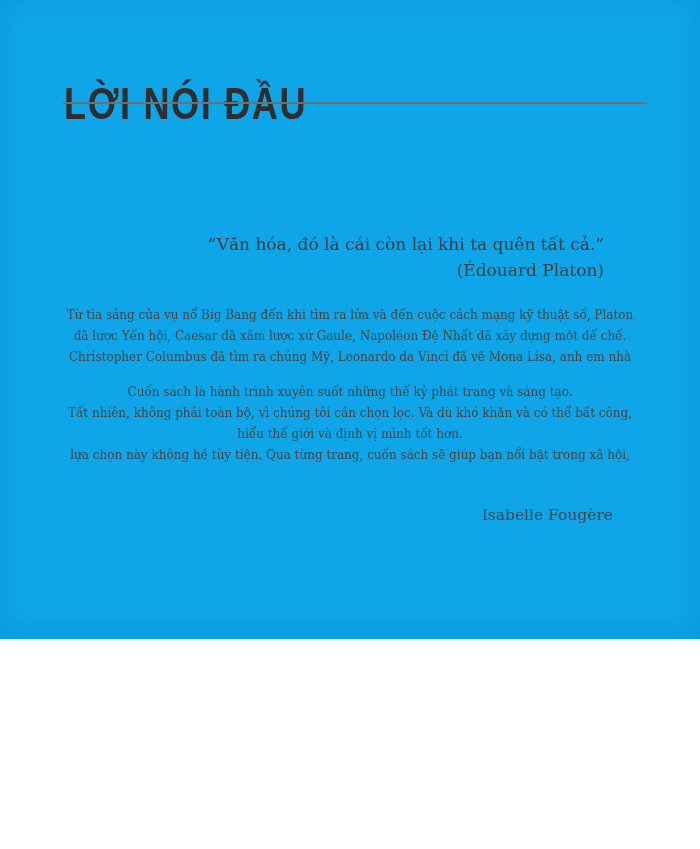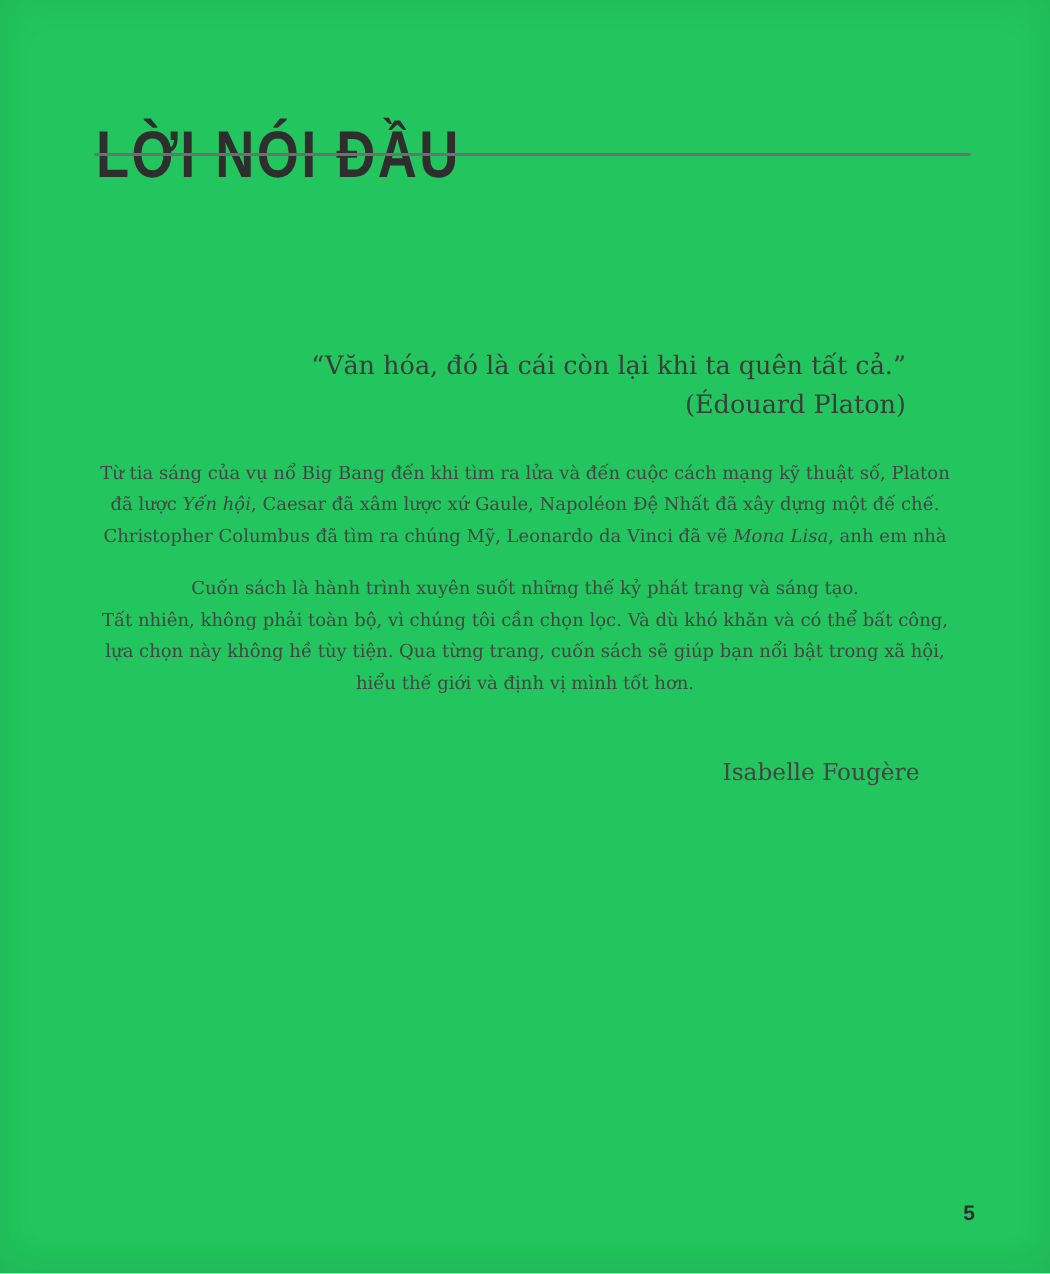--- a/index.html
+++ b/index.html
@@ -1,21 +1,21 @@
 <!DOCTYPE html>
 <html><head>
 <meta charset="utf-8">
 <style>
   html, body { margin: 0; padding: 0; background: #ffffff; }
 
   .page {
     position: relative;
     width: 700px;
-    height: 849px;
-    background: #22c55e;
+    height: 639px;
+    background: #0ea5e9;
     overflow: hidden;
     font-family: "DejaVu Serif", serif;
   }
 
   
   .page::after {
     content: "";
     position: absolute;
     inset: 0;
     pointer-events: none;
@@ -63,21 +63,21 @@
     top: 305px;
     text-align: center;
     font-size: 12px;
     line-height: 20.8px;
     color: #454545;
   }
 
   .paragraph { margin: 0; }
   .paragraph + .paragraph { margin-top: 15px; }
 
-  .italic { font-style: italic; }
+  .italic { }
 
   .author-signature {
     position: absolute;
     right: 87px;
     top: 506px;
     font-size: 15.5px;
     color: #454545;
     text-align: center;
   }
 
@@ -109,22 +109,22 @@
 
     <div class="paragraph">
       <div><span>Từ tia sáng của vụ nổ Big Bang đến khi tìm ra lửa và đến cuộc cách mạng kỹ thuật số, Platon</span></div>
       <div><span>đã lược </span><span class="italic">Yến hội</span><span>, Caesar đã xâm lược xứ Gaule, Napoléon Đệ Nhất đã xây dựng một đế chế.</span></div>
       <div><span>Christopher Columbus đã tìm ra chúng Mỹ, Leonardo da Vinci đã vẽ </span><span class="italic">Mona Lisa</span><span>, anh em nhà</span></div>
     </div>
 
     <div class="paragraph">
       <div><span>Cuốn sách là hành trình xuyên suốt những thế kỷ phát trang và sáng tạo.</span></div>
       <div><span>Tất nhiên, không phải toàn bộ, vì chúng tôi cần chọn lọc. Và dù khó khăn và có thể bất công,</span></div>
+      <div><span>hiểu thế giới và định vị mình tốt hơn.</span></div>
       <div><span>lựa chọn này không hề tùy tiện. Qua từng trang, cuốn sách sẽ giúp bạn nổi bật trong xã hội,</span></div>
-      <div><span>hiểu thế giới và định vị mình tốt hơn.</span></div>
     </div>
 
   </div>
 
   <div class="author-signature">Isabelle Fougère</div>
 
   <div class="page-number">5</div>
 
 </div>
 

